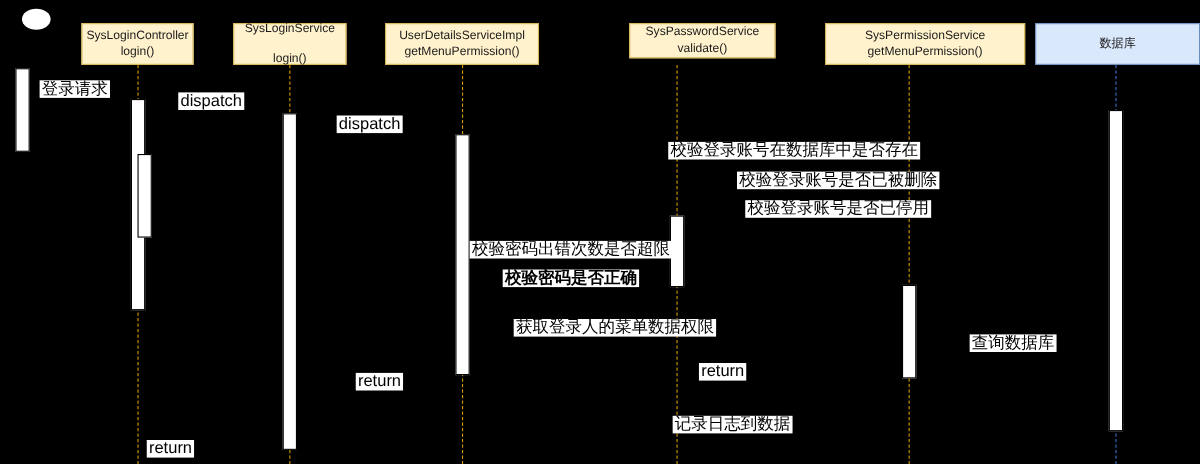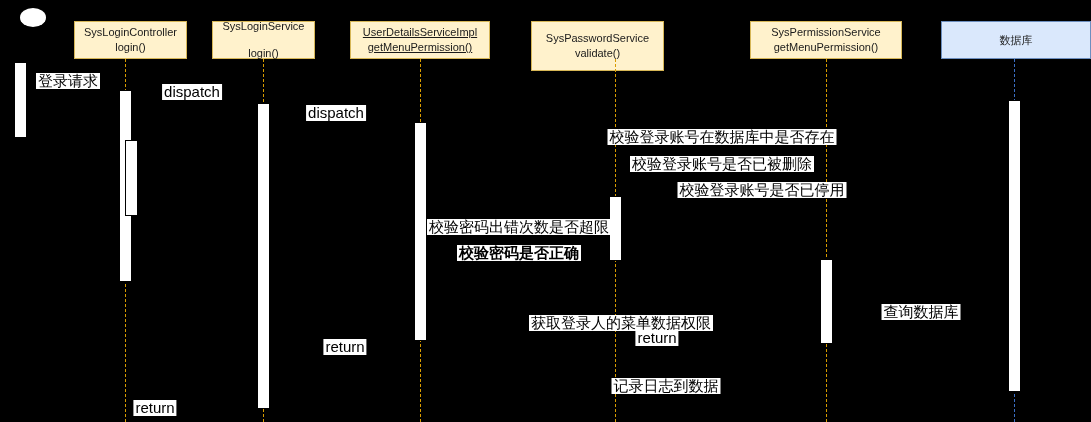--- a/index.html
+++ b/index.html
@@ -83,37 +83,37 @@
 </style>
 </head>
 <body>
 
 <div id="canvas">
 
   <div class="actor-head" id="actor-head" style="left: 20px; top: 8px;"></div>
   <div class="activation" id="actor-activation" style="left: 14px; top: 62px; width: 13px; height: 76px;"></div>
 
   <div id="participants-layer">
-      <div class="participant" style="left: 74px; top: 21px; width: 113px; height: 38px;">
+      <div class="participant" style="left: 74px; top: 21px; width: 102px; height: 38px;">
         <span>SysLoginController</span>
         <span class="pline2">login()</span>
       </div>
       <div class="participant" style="left: 212px; top: 21px; width: 103px; height: 38px; gap: 12px;">
         <span>SysLoginService</span>
         <span class="pline2">login()</span>
       </div>
-      <div class="participant" style="left: 350px; top: 21px; width: 140px; height: 38px; text-decoration: underline;">
+      <div class="participant" style="left: 350px; top: 21px; width: 140px; height: 38px;">
         <span>UserDetailsServiceImpl</span>
         <span class="pline2">getMenuPermission()</span>
       </div>
-      <div class="participant" style="left: 531px; top: 21px; width: 133px; height: 50px; justify-content: center;">
+      <div class="participant" style="left: 572px; top: 21px; width: 133px; height: 32px; justify-content: center;">
         <span>SysPasswordService</span>
         <span class="pline2">validate()</span>
       </div>
-      <div class="participant" style="left: 750px; top: 21px; width: 152px; height: 38px;">
+      <div class="participant" style="left: 750px; top: 21px; width: 182px; height: 38px;">
         <span>SysPermissionService</span>
         <span class="pline2">getMenuPermission()</span>
       </div>
       <div class="participant db" style="left: 941px; top: 21px; width: 150px; height: 38px; justify-content: center;">
         <span>数据库</span>
       </div>
     </div>
   <div id="lifelines-layer">
       <div class="lifeline" style="left: 125px; top: 59px; height: 363px;"></div>
       <div class="lifeline" style="left: 263px; top: 59px; height: 363px;"></div>
@@ -129,24 +129,24 @@
       <div class="activation" style="left: 414px; top: 122px; width: 13px; height: 219px;"></div>
       <div class="activation" style="left: 609px; top: 196px; width: 13px; height: 65px;"></div>
       <div class="activation" style="left: 820px; top: 259px; width: 13px; height: 85px;"></div>
       <div class="activation" style="left: 1008px; top: 100px; width: 13px; height: 292px;"></div>
     </div>
   <div id="messages-layer">
       <div class="msg cjk" style="left: 68px; top: 73px;">登录请求</div>
       <div class="msg " style="left: 192px; top: 84px;">dispatch</div>
       <div class="msg " style="left: 336px; top: 105px;">dispatch</div>
       <div class="msg cjk" style="left: 722px; top: 129px;">校验登录账号在数据库中是否存在</div>
-      <div class="msg cjk" style="left: 722px; top: 156px;">校验登录账号是否已被删除</div>
+      <div class="msg cjk" style="left: 762px; top: 156px;">校验登录账号是否已被删除</div>
       <div class="msg cjk" style="left: 722px; top: 182px; margin-left: 40px;">校验登录账号是否已停用</div>
       <div class="msg cjk" style="left: 519px; top: 219px;">校验密码出错次数是否超限</div>
       <div class="msg alert cjk" style="left: 519px; top: 245px;">校验密码是否正确</div>
-      <div class="msg cjk" style="left: 621px; top: 290px; margin-top: 25px;">获取登录人的菜单数据权限</div>
+      <div class="msg cjk" style="left: 559px; top: 290px;">获取登录人的菜单数据权限</div>
       <div class="msg cjk" style="left: 921px; top: 304px;">查询数据库</div>
       <div class="msg " style="left: 345px; top: 339px;">return</div>
       <div class="msg " style="left: 657px; top: 330px;">return</div>
       <div class="msg cjk" style="left: 666px; top: 378px;">记录日志到数据</div>
       <div class="msg " style="left: 155px; top: 400px;">return</div>
     </div>
 </div>
 
 </body></html>

